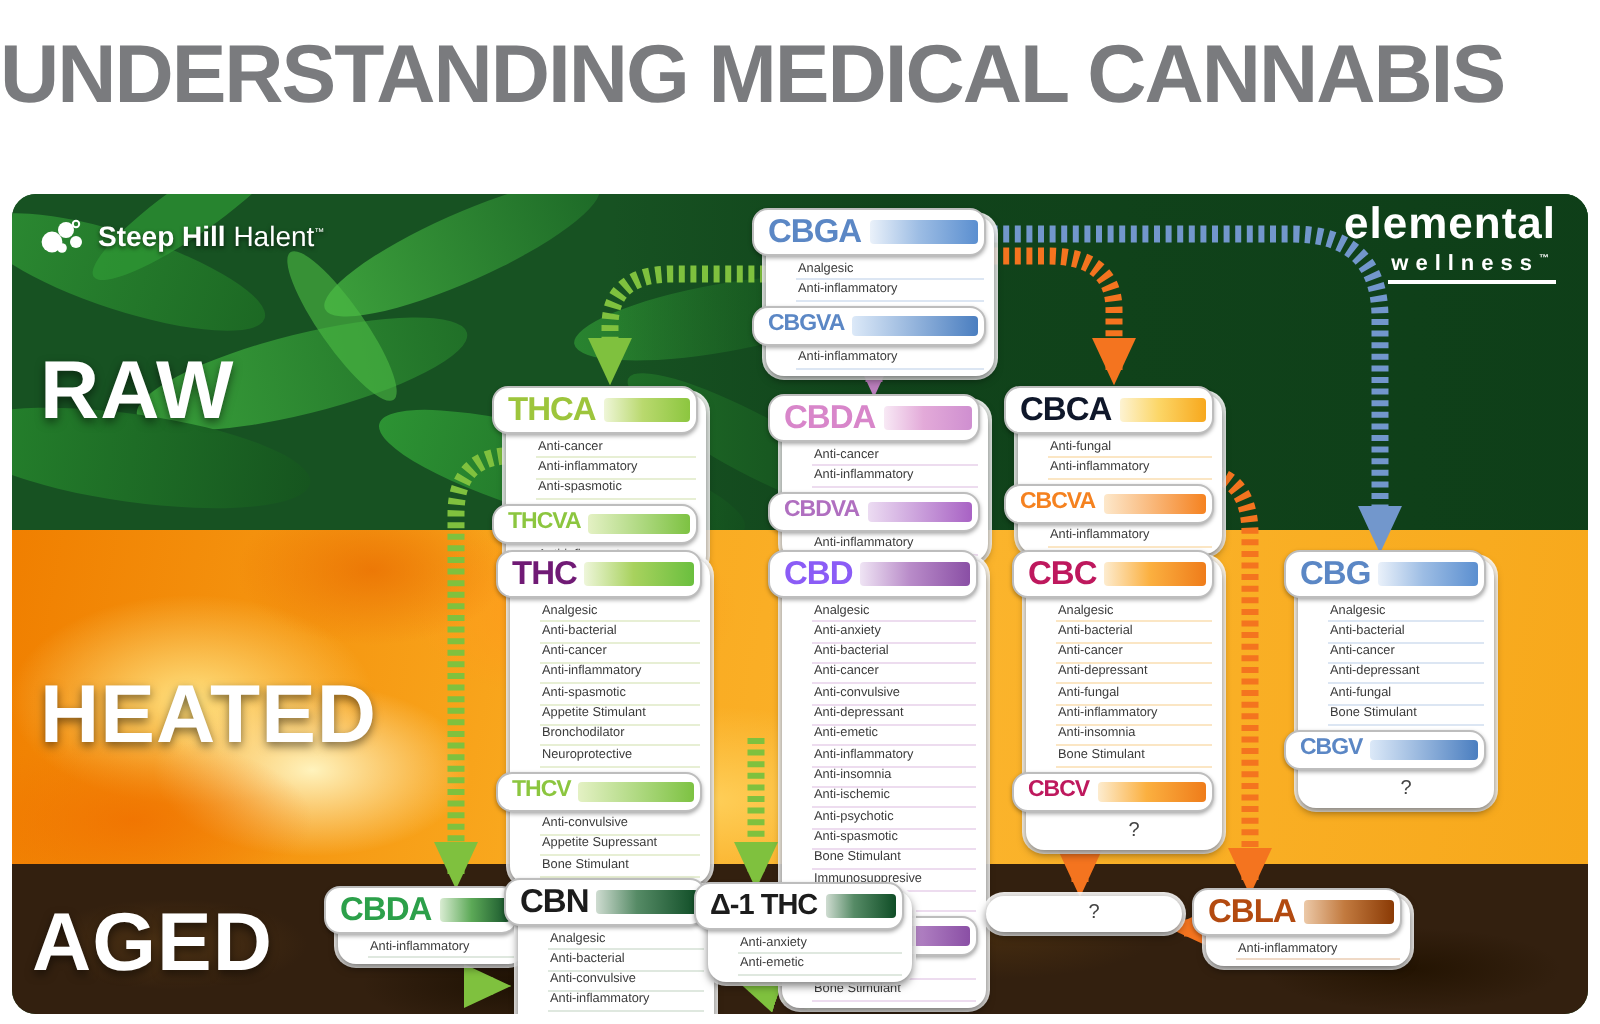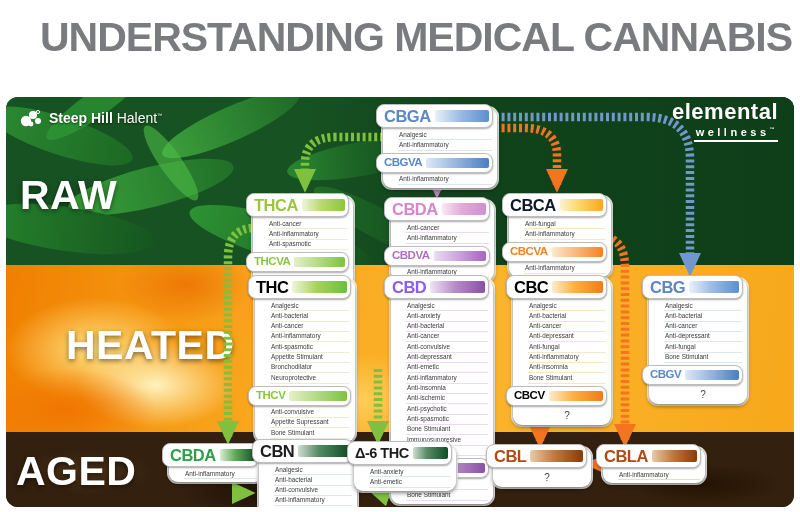--- a/index.html
+++ b/index.html
@@ -1,19 +1,19 @@
 <!DOCTYPE html>
 <html><head>
 <meta charset="utf-8">
 <style>
   html,body{margin:0;padding:0;background:#fff;}
   .screen{position:relative;width:800px;height:512px;background:#fff;overflow:hidden;
           font-family:"Liberation Sans",sans-serif;}
   
-  .main-title{margin:0;position:absolute;top:14px;left:0;width:792px;text-align:right;
+  .main-title{margin:0;position:absolute;top:14px;left:0;width:792px;text-align:left;
     font-size:41px;font-weight:900;letter-spacing:-1px;color:#7a7b7e;}
   .sub-title{margin:0;position:absolute;top:62px;left:0;width:800px;text-align:center;
     font-size:17px;font-weight:bold;color:#75c043;}
   
   .poster{position:absolute;left:6px;top:97px;width:788px;height:410px;border-radius:12px;
     overflow:hidden;background:#175222;}
   .band{position:absolute;left:0;width:788px;overflow:hidden;}
   .band-raw{top:0;height:168px;background:#175222;}
   .band-heated{top:168px;height:167px;background:linear-gradient(100deg,#f07f00 0%,#f9a81e 34%,#fbb42c 60%,#f7a81b 100%);}
   .band-aged{top:335px;height:75px;background:#33200f;}
@@ -47,27 +47,27 @@
   .sub .bar{height:10px;}
   .items{padding:1px 1px 0 11px;}
   .fx{font-size:6.4px;line-height:1.3;color:#3a3a3a;border-bottom:1px solid var(--u,#e2e2e2);
     padding:.5px 0 .5px 1px;white-space:nowrap;}
   .fx.q{border-bottom:none;text-align:center;font-size:10px;color:#444;padding:1px 0 0 0;}
   
   .f-blue   .nm{color:#5b87c5}.f-blue   .bar{background:linear-gradient(90deg,#eaf1fa,#9dbde4 45%,#5b8fd0)}
   .f-blue2  .nm{color:#5b87c5}.f-blue2  .bar{background:linear-gradient(90deg,#dce9f8,#4a7ec0)}
   .f-grnA   .nm{color:#9dc53c}.f-grnA   .bar{background:linear-gradient(90deg,#eff6d8,#b9d96e 45%,#8cc63f)}
   .f-grnB   .nm{color:#8cc63f}.f-grnB   .bar{background:linear-gradient(90deg,#e4f1c4,#7dc242)}
-  .f-grn    .nm{color:#000000}.f-grn    .bar{background:linear-gradient(90deg,#eef6da,#a8d25e 45%,#6abf3e)}
+  .f-grn    .nm{color:#701a75}.f-grn    .bar{background:linear-gradient(90deg,#eef6da,#a8d25e 45%,#6abf3e)}
   .f-pink   .nm{color:#d886ca}.f-pink   .bar{background:linear-gradient(90deg,#f8e9f5,#e3aad9 45%,#cf8fd0)}
   .f-purpB  .nm{color:#b06fc0}.f-purpB  .bar{background:linear-gradient(90deg,#ecdcf2,#a862c4)}
   .f-purp   .nm{color:#8b5cf6}.f-purp   .bar{background:linear-gradient(90deg,#efe4f4,#b98cc9 45%,#8a4fa5)}
   .f-amber  .nm{color:#0f172a}.f-amber  .bar{background:linear-gradient(90deg,#fdf3d2,#fcd667 45%,#f7a81d)}
   .f-orgB   .nm{color:#f58220}.f-orgB   .bar{background:linear-gradient(90deg,#fde8cb,#f58220)}
-  .f-org    .nm{color:#000000}.f-org    .bar{background:linear-gradient(90deg,#fdeccf,#fbb040 45%,#ef7c1a)}
+  .f-org    .nm{color:#be185d}.f-org    .bar{background:linear-gradient(90deg,#fdeccf,#fbb040 45%,#ef7c1a)}
   .f-grnNA  .nm{color:#2ca04a}.f-grnNA  .bar{background:linear-gradient(90deg,#d9ecd2,#5ca957 45%,#15512a)}
   .f-dkgrn  .nm{color:#1c1c1c}.f-dkgrn  .bar{background:linear-gradient(90deg,#cfdcd1,#568b66 40%,#0f4d26)}
   .f-rust   .nm{color:#b34a10}.f-rust   .bar{background:linear-gradient(90deg,#ecc9a8,#c27a3f 45%,#8a3a05)}
 </style>
 </head>
 <body>
 
 <div class="screen">
 
   <h1 class="main-title">UNDERSTANDING MEDICAL CANNABIS</h1>
@@ -97,21 +97,21 @@
     </div>
 
     <div class="band band-aged">
       <div class="blob" style="left:-10px;top:10px;width:180px;height:60px;background:radial-gradient(closest-side,#4d3214,rgba(77,50,20,0) 75%)"></div>
       <div class="blob" style="left:150px;top:30px;width:200px;height:60px;background:radial-gradient(closest-side,#1f1204,rgba(31,18,4,0) 75%)"></div>
       <div class="blob" style="left:380px;top:5px;width:220px;height:60px;background:radial-gradient(closest-side,#452c10,rgba(69,44,16,0) 75%)"></div>
       <div class="blob" style="left:600px;top:25px;width:200px;height:55px;background:radial-gradient(closest-side,#241402,rgba(36,20,2,0) 75%)"></div>
     </div>
 
     <div class="band-label" style="left:14px;top:78px;">RAW</div>
-    <div class="band-label" style="left:14px;top:228px;margin-left:46px;">HEATED</div>
+    <div class="band-label" style="left:14px;top:240px;">HEATED</div>
     <div class="band-label" style="left:10px;top:354px;">AGED</div>
 
     <div class="steephill">
       <svg width="26" height="24" viewBox="0 0 26 24">
         <circle cx="8" cy="15" r="5.2" fill="#fff"></circle>
         <circle cx="15" cy="9" r="4" fill="#fff"></circle>
         <circle cx="20" cy="15" r="3" fill="#fff"></circle>
         <circle cx="13" cy="18" r="2.4" fill="#fff"></circle>
         <circle cx="20" cy="6" r="1.6" fill="none" stroke="#fff" stroke-width="1"></circle>
       </svg>
@@ -352,34 +352,30 @@
           <div class="fx">Analgesic</div>
           <div class="fx">Anti-bacterial</div>
           <div class="fx">Anti-convulsive</div>
           <div class="fx">Anti-inflammatory</div>
           <div class="fx">Anti-insomnia</div>
         </div>
     </div>
 
     <div class="card" style="left:348px;top:348px;width:94px;--u:#dfe8df">
       <div class="hdr f-dkgrn">
-          <span class="nm" style="font-size:14.5px">Δ-6 THC</span>
+          <span class="nm" style="font-size:14.5px">Δ-1 THC</span>
           <span class="bar"></span>
         </div>
       <div class="items">
           <div class="fx">Anti-anxiety</div>
           <div class="fx">Anti-emetic</div>
         </div>
     </div>
 
     <div class="card" style="left:487px;top:351px;width:90px;--u:#efd9c6">
-      <div class="hdr f-rust">
-          <span class="nm">CBL</span>
-          <span class="bar"></span>
-        </div>
       <div class="items">
           <div class="fx q">?</div>
         </div>
     </div>
 
     <div class="card" style="left:597px;top:351px;width:94px;--u:#efd9c6">
       <div class="hdr f-rust">
           <span class="nm">CBLA</span>
           <span class="bar"></span>
         </div>

